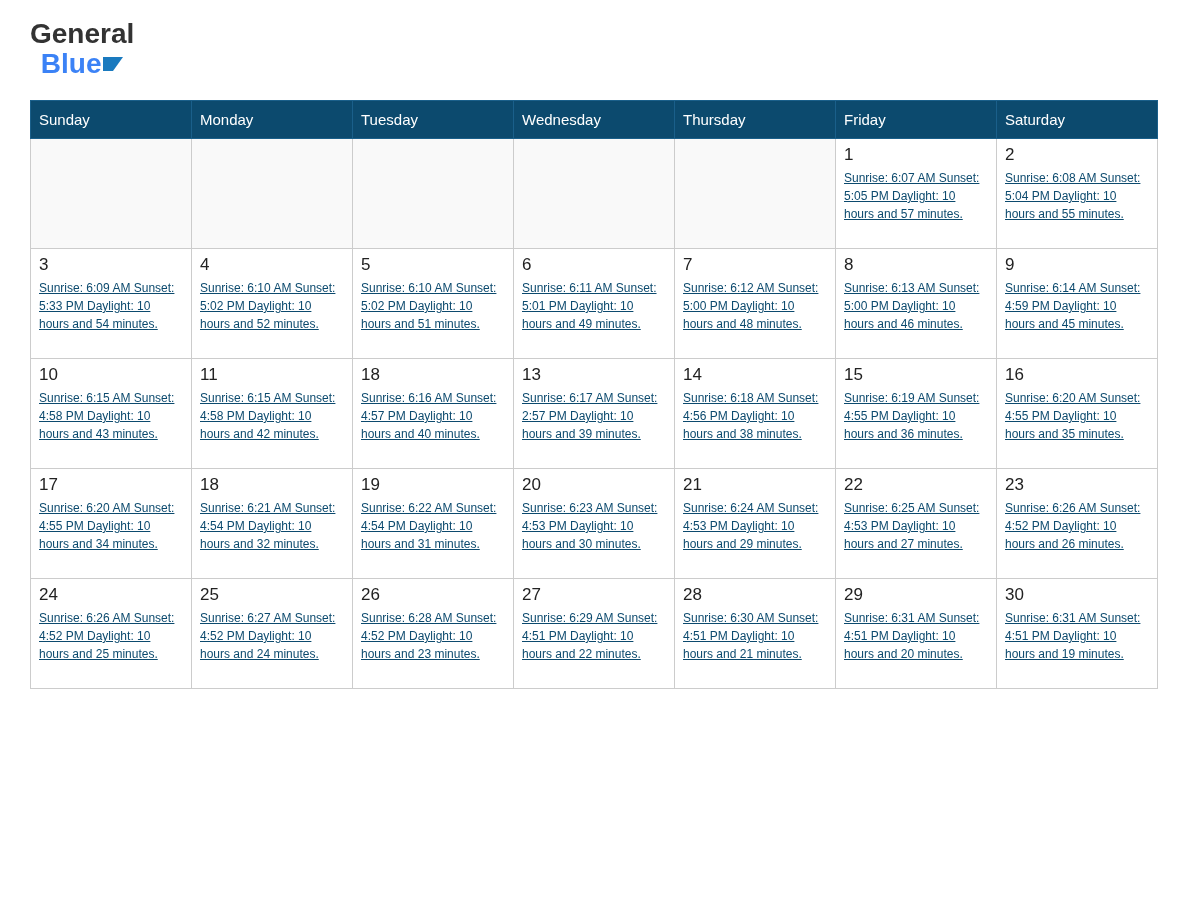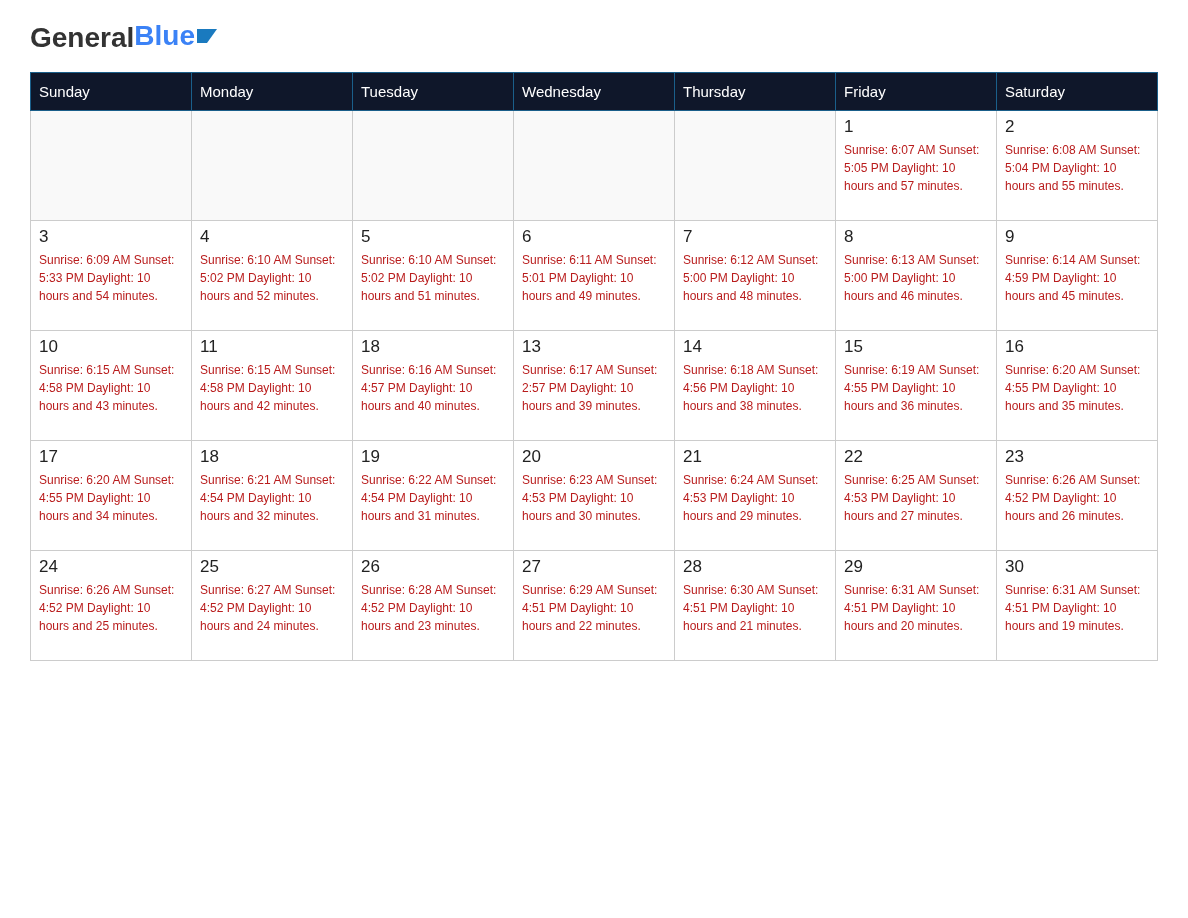--- a/index.html
+++ b/index.html
@@ -11,22 +11,22 @@
       padding: 20px 30px;
     }
     .header {
       display: flex;
       justify-content: space-between;
       align-items: flex-start;
       margin-bottom: 20px;
     }
     .logo {
       display: flex;
-      flex-direction: row;
-      align-items: flex-end;
+      flex-direction: column;
+      align-items: center;
     }
     .logo-general {
       font-size: 28px;
       font-weight: bold;
       color: #333;
       line-height: 1;
     }
     .logo-blue {
       font-size: 28px;
       font-weight: bold;
@@ -55,21 +55,21 @@
     .location-title {
       font-size: 22px;
       color: #555;
       margin-top: 4px;
     }
     table {
       width: 100%;
       border-collapse: collapse;
     }
     th {
-      background-color: #0f172a;
+      background-color: #0c4a6e;
       color: #ffffff;
       font-size: 15px;
       font-weight: normal;
       padding: 10px 8px;
       text-align: left;
       border: 1px solid #1a5f8a;
     }
     td {
       border: 1px solid #cccccc;
       vertical-align: top;
@@ -83,22 +83,23 @@
       height: 110px;
     }
     .day-number {
       font-size: 17px;
       color: #222;
       font-weight: normal;
       margin-bottom: 4px;
     }
     .day-detail {
       font-size: 12px;
-      color: #b91c1c;
+      color: #0c4a6e;
       line-height: 1.5;
+      text-decoration: underline;
     }
     .empty-cell {
       background: #f9f9f9;
     }
   </style>
 </head>
 <body>
 
 <div class="header">
   <div class="logo">

